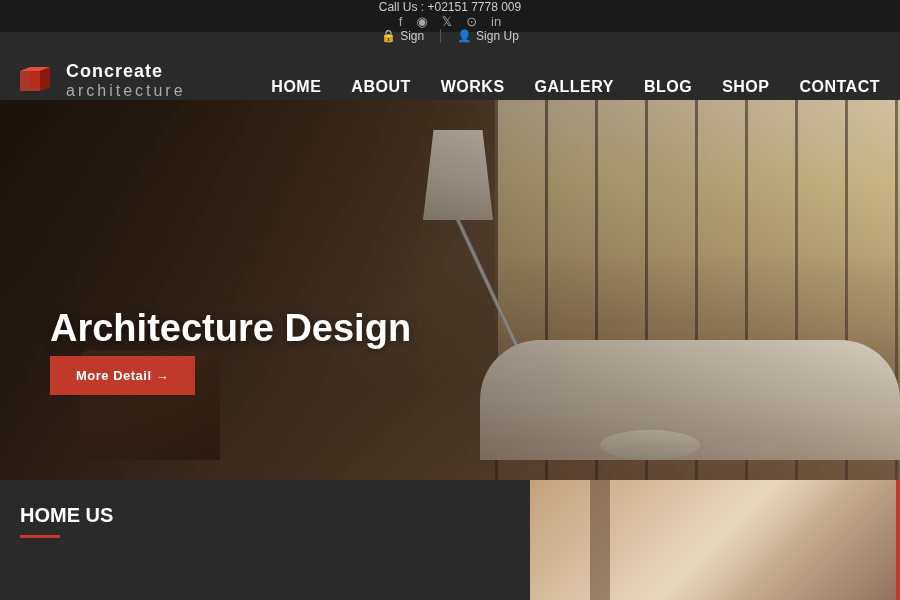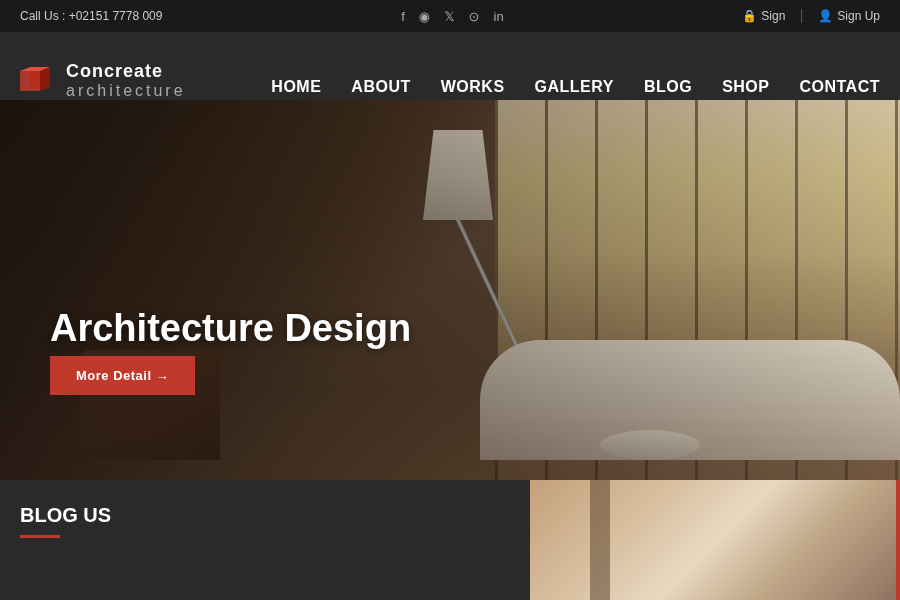--- a/index.html
+++ b/index.html
@@ -6,20 +6,21 @@
     body { font-family: 'Arial', sans-serif; background: #2a2a2a; width: 900px; height: 600px; overflow: hidden; }
 
     
     .top-bar {
       background: #1a1a1a;
       height: 32px;
       display: flex;
       align-items: center;
       justify-content: space-between;
       padding: 0 20px;
+      flex-direction: column;
     }
     .top-bar-left {
       color: #ccc;
       font-size: 12px;
     }
     .top-bar-center {
       display: flex;
       gap: 14px;
       align-items: center;
     }
@@ -318,21 +319,21 @@
   </div>
   <div class="hero-bg"></div>
   <div class="hero-content">
     <h1 class="hero-title">Architecture Design</h1>
     <button class="hero-btn">More Detail →</button>
   </div>
 </div>
 
 <div class="about-section">
   <div class="about-left">
-    <div class="about-title">BLOG US</div>
+    <div class="about-title">HOME US</div>
     <div class="about-underline"></div>
   </div>
   <div class="about-right">
 
     <div style="position:absolute;top:0;left:0;right:0;bottom:0;
       background:linear-gradient(135deg,#c4a07a 0%,#d8c0a0 30%,#e8d8c0 50%,#c0a888 70%,#907060 100%);
       "></div>
 
     <div style="position:absolute;top:0;left:60px;bottom:0;width:20px;
       background:rgba(80,55,35,0.5);"></div>

